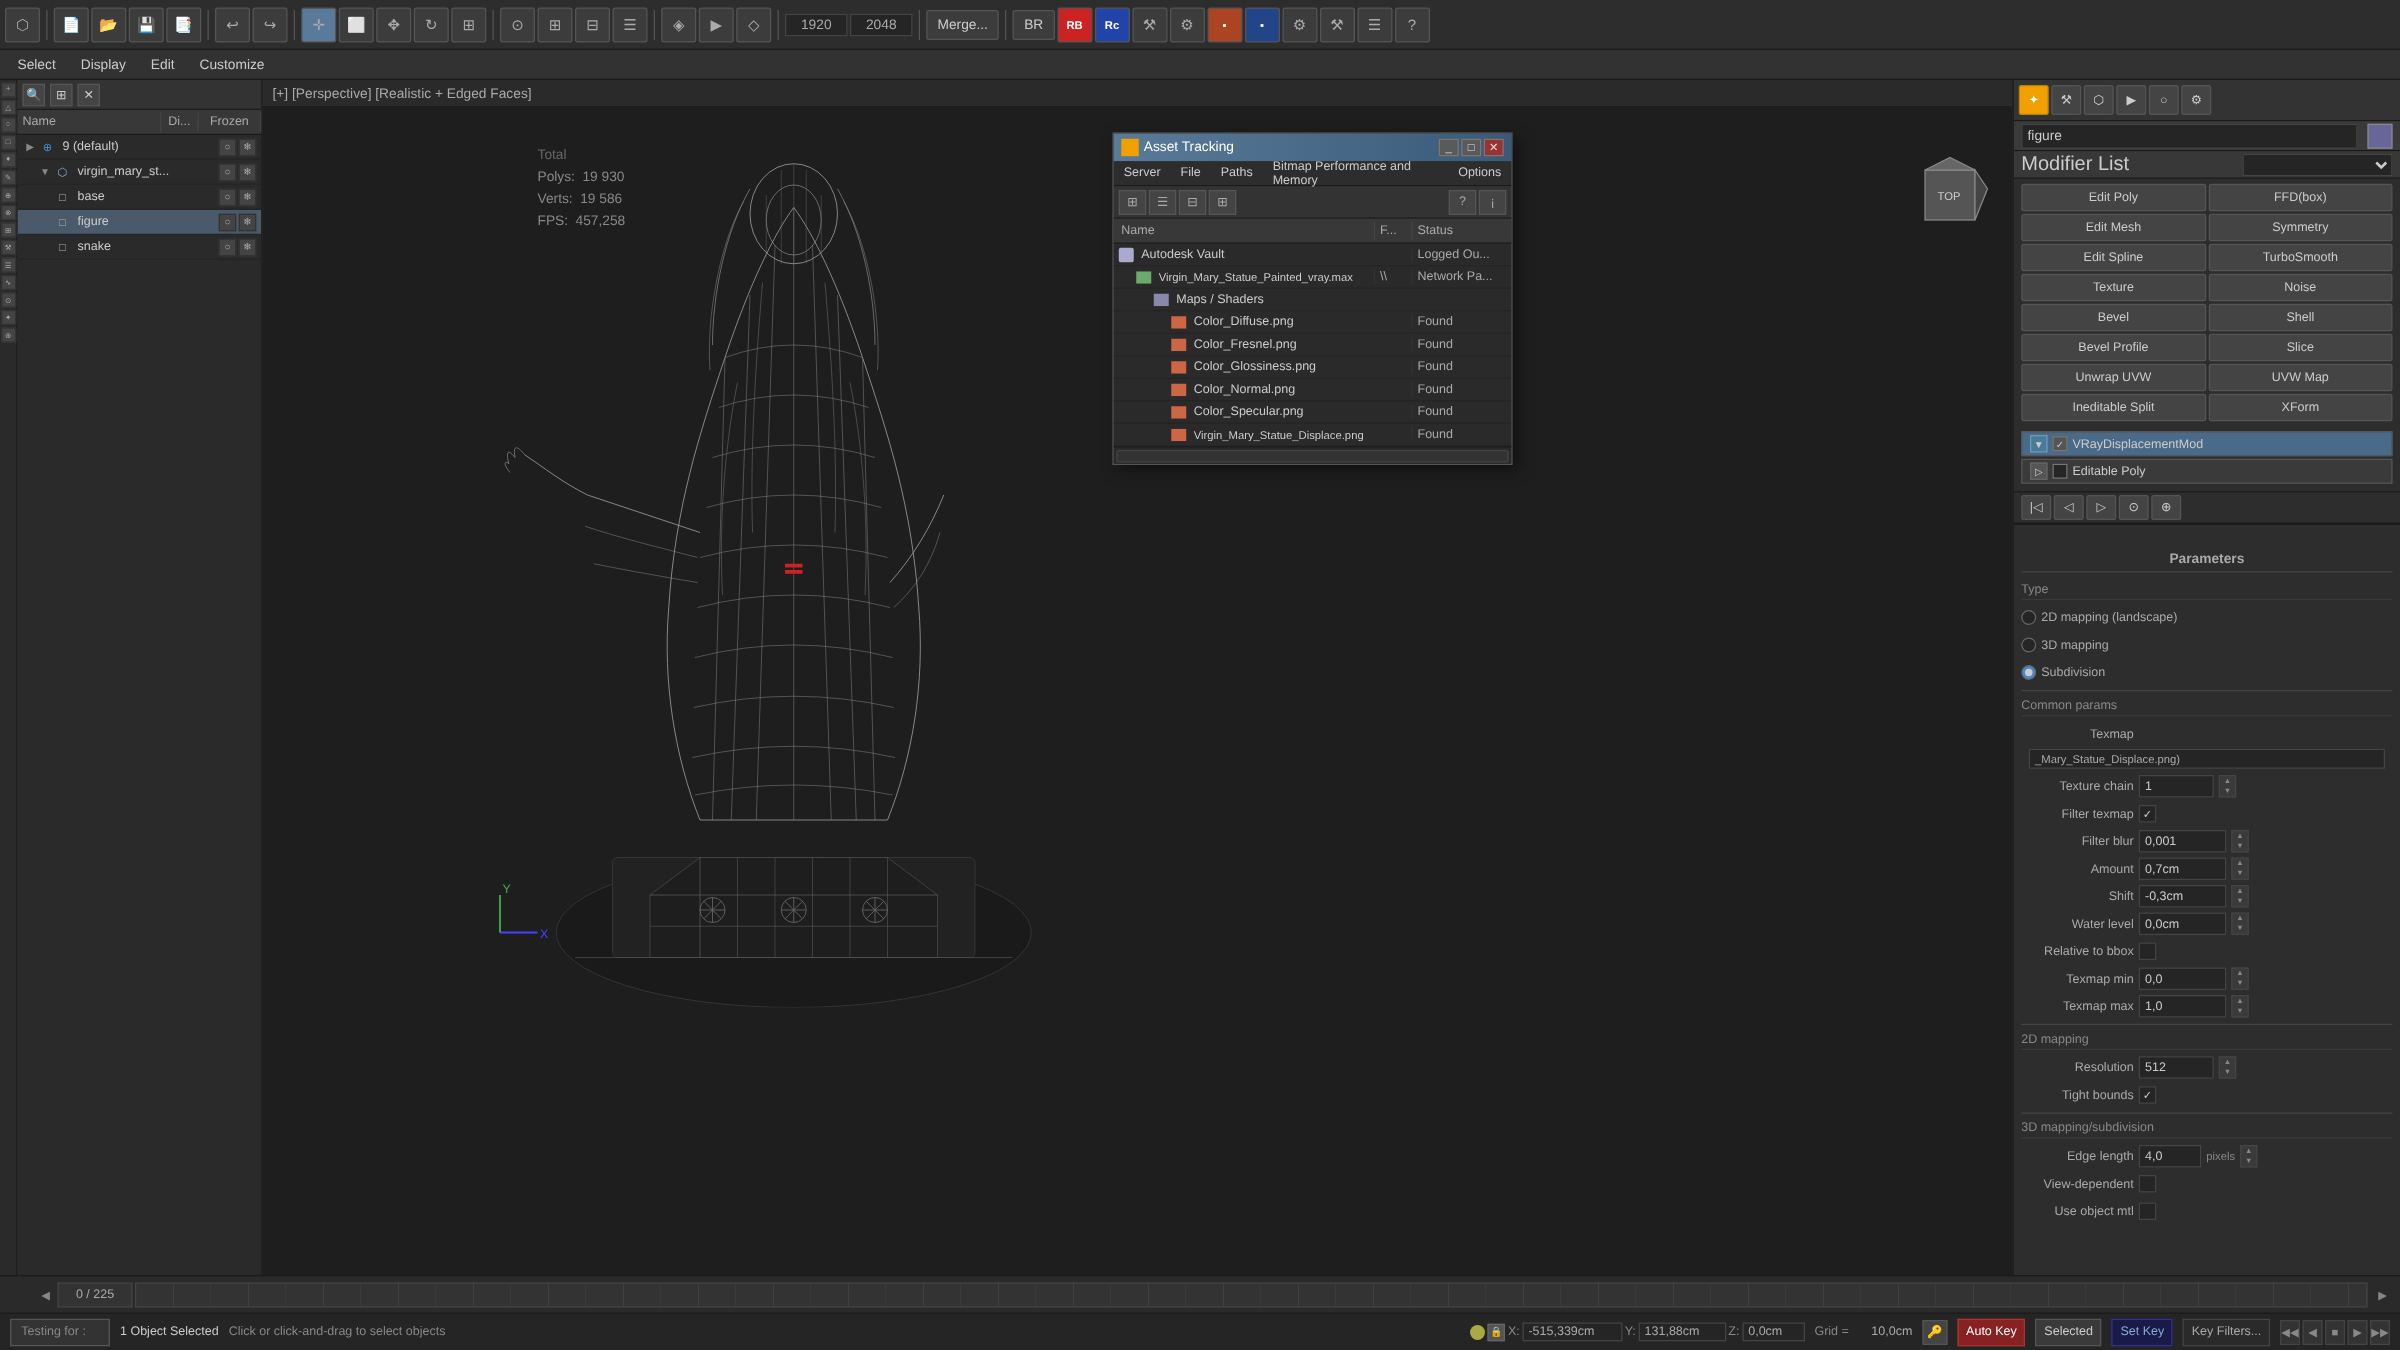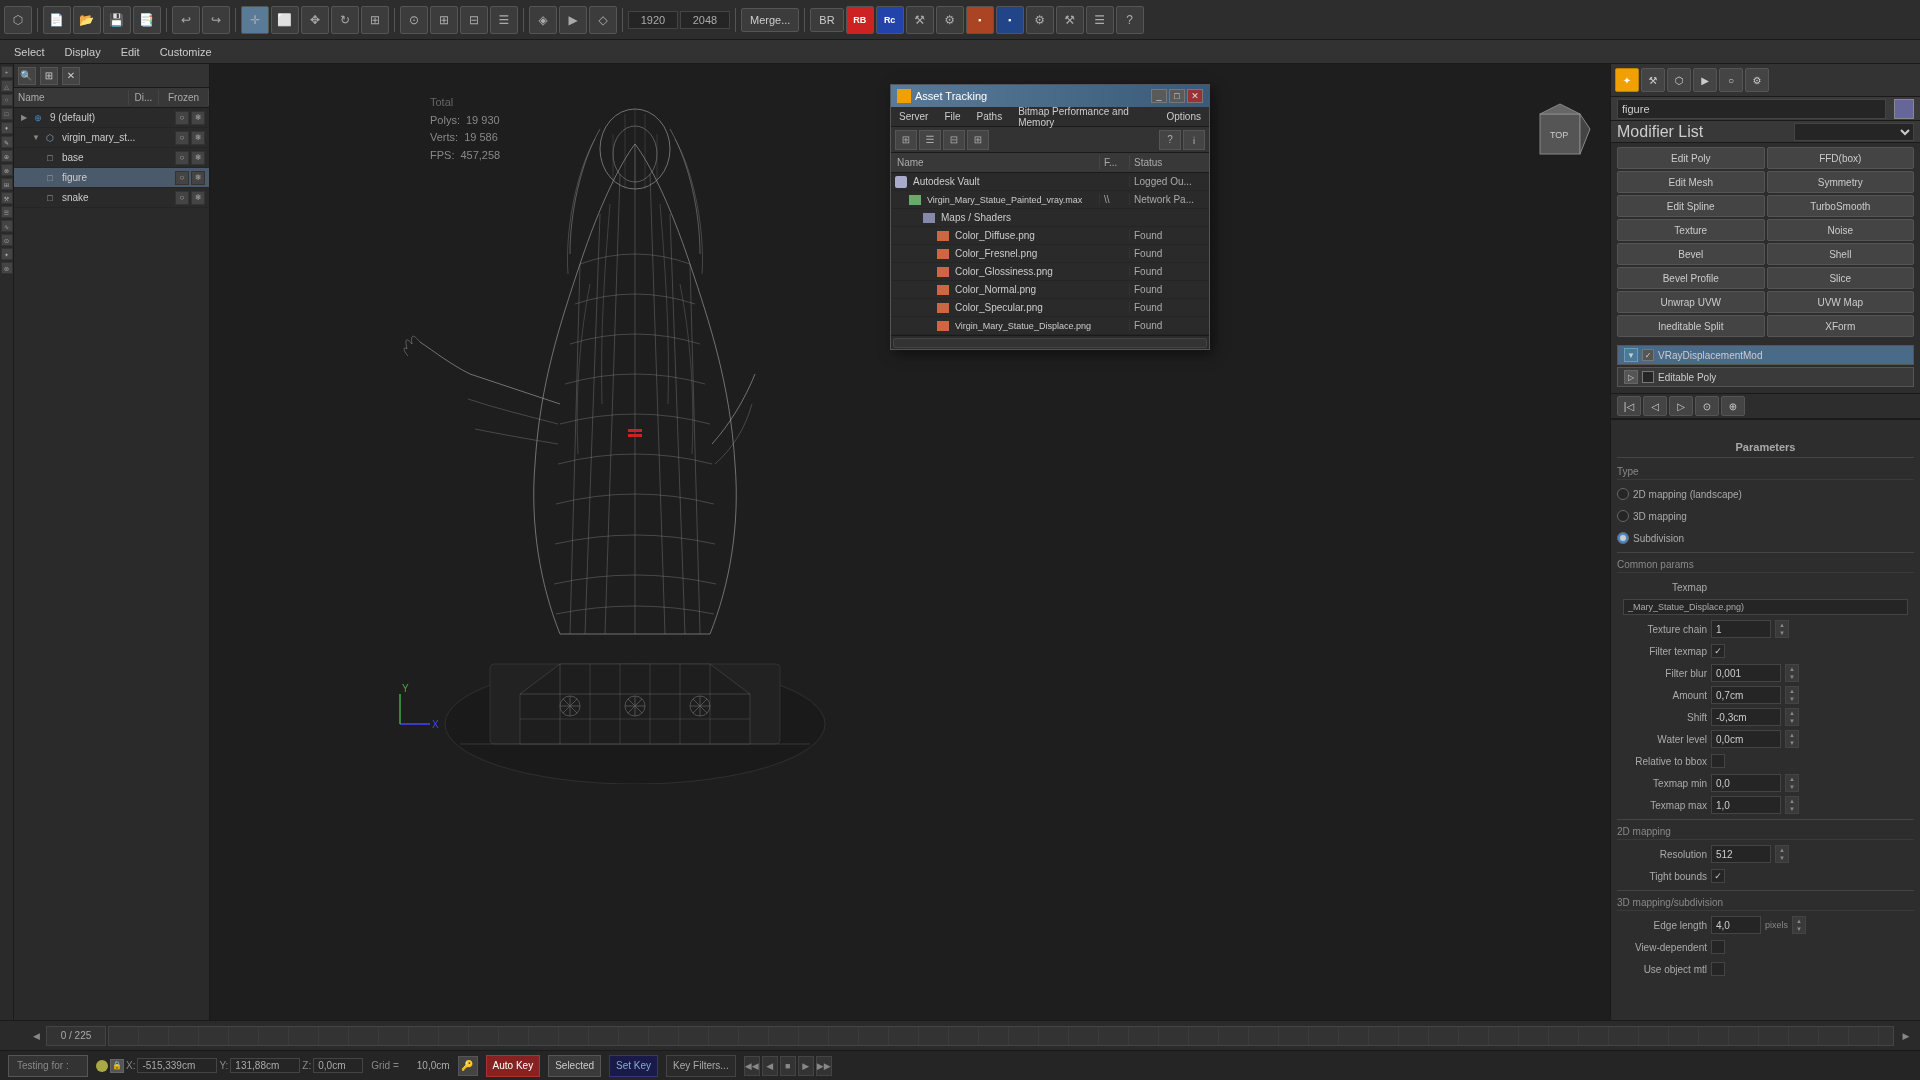--- a/index.html
+++ b/index.html
@@ -803,20 +803,23 @@
         <div class="tree-label">snake</div>
         <div class="tree-actions">
           <div class="tree-action">○</div>
           <div class="tree-action">❄</div>
         </div>
       </div>
     </div>
   </div>
 
   <div id="viewport">
+    <div id="viewport-header">
+      <span>[+] [Perspective] [Realistic + Edged Faces]</span>
+    </div>
 
     <div id="viewport-canvas">
 
       <div id="vp-stats-display">
         <div style="display:flex; gap:20px;">
           <div style="color:#666;">Total</div>
         </div>
         <div style="display:flex; gap:6px;">
           <span>Polys:</span>
           <span>19 930</span>
@@ -1301,20 +1304,24 @@
   <div id="timeline-track">
     <div style="position:absolute; left:0; top:0; width:100%; height:100%; background:repeating-linear-gradient(90deg, transparent 0px, transparent 29px, #444 30px);"></div>
   </div>
   <div style="font-size:9px; color:#888; width:20px; text-align:center;">▶</div>
 </div>
 
 <div id="status-bar">
 
   <div style="background:#333; border:1px solid #555; padding:2px 8px; height:22px; display:flex; align-items:center; font-size:10px; color:#888; min-width:80px;">Testing for :</div>
 
+  <div style="flex:1; display:flex; align-items:center; gap:8px;">
+    <span style="font-size:10px; color:#ccc;">1 Object Selected</span>
+    <span style="font-size:10px; color:#888;">Click or click-and-drag to select objects</span>
+  </div>
 
   <div style="display:flex; align-items:center; gap:2px; font-size:10px;">
     <div style="width:12px; height:12px; background:#aaaa44; border-radius:50%; cursor:pointer;"></div>
     <div style="width:14px; height:14px; background:#555; border:1px solid #666; cursor:pointer; display:flex; align-items:center; justify-content:center; font-size:8px;">🔒</div>
     <span style="color:#888;">X:</span>
     <div style="background:#252525; border:1px solid #444; padding:1px 4px; min-width:80px; font-size:10px; color:#aaa;">-515,339cm</div>
     <span style="color:#888;">Y:</span>
     <div style="background:#252525; border:1px solid #444; padding:1px 4px; min-width:70px; font-size:10px; color:#aaa;">131,88cm</div>
     <span style="color:#888;">Z:</span>
     <div style="background:#252525; border:1px solid #444; padding:1px 4px; min-width:50px; font-size:10px; color:#aaa;">0,0cm</div>

